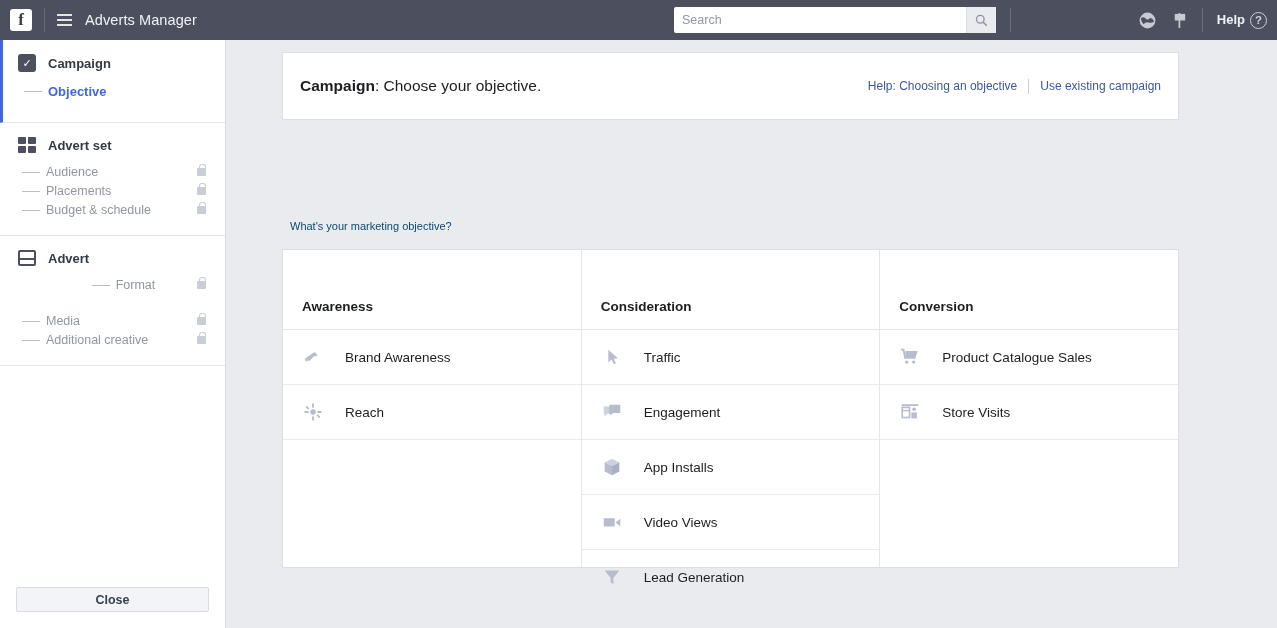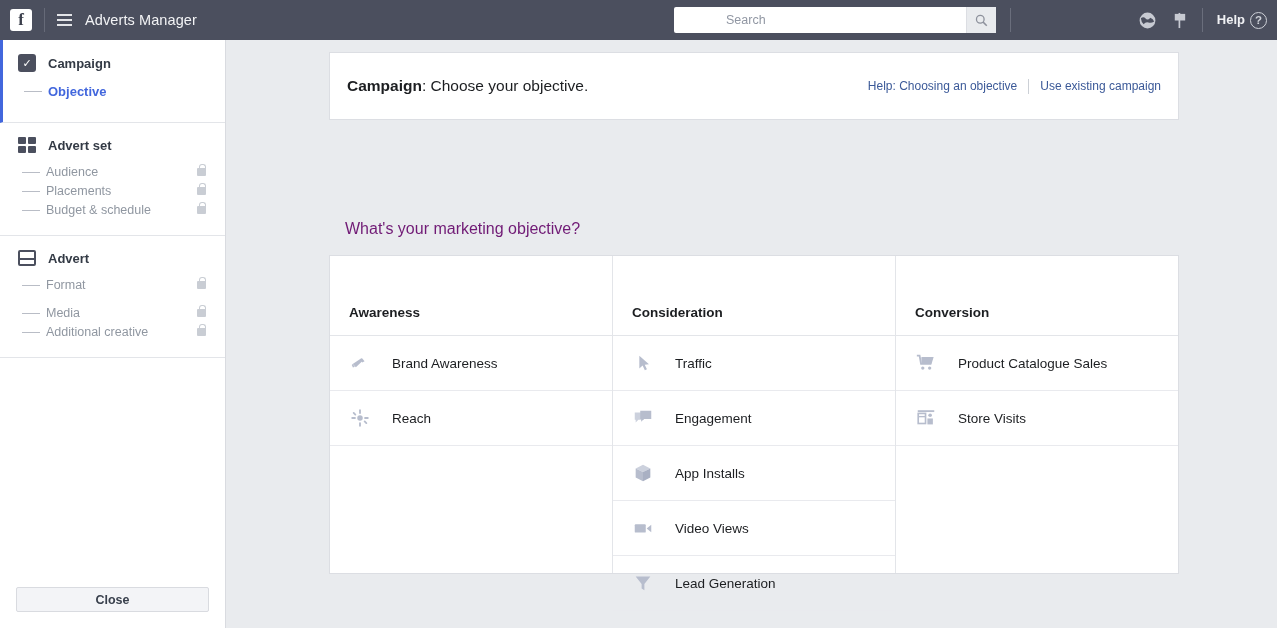--- a/index.html
+++ b/index.html
@@ -39,21 +39,20 @@
   }
   .search-wrap {
     position: absolute; left: 674px; top: 7px;
     width: 322px; height: 26px;
     display: flex; background: #fff; border-radius: 2px;
   }
   .search-input {
     flex: 1; border: none; outline: none; background: transparent;
     padding: 0 8px; font-size: 12.5px; color: #4b4f5e;
     font-family: "Liberation Sans", sans-serif;
-    margin-left: 44px;
   }
   .search-input::placeholder { color: #9197a3; }
   .search-btn {
     width: 30px; background: #e9ebee; border: none;
     display: flex; align-items: center; justify-content: center;
     border-left: 1px solid #dcdee3; cursor: pointer;
   }
   .vsep { width: 1px; height: 24px; background: #6a6e7c; }
   .top-right {
     position: absolute; right: 10px; top: 0; height: 40px;
@@ -137,37 +136,37 @@
   .close-btn {
     width: 100%; height: 25px; background: #f3f4f7;
     border: 1px solid #d9dbe0; border-radius: 2px;
     font-size: 12.5px; font-weight: bold; color: #39404d;
     cursor: pointer; font-family: "Liberation Sans", sans-serif;
   }
 
   
   .main {
     flex: 1; background: #e9ebee;
-    padding: 12px 98px 0 103px;
+    padding: 12px 98px 0 56px;
     overflow: hidden;
   }
   .campaign-bar {
     background: #fff; border: 1px solid #dcdee3;
     height: 68px; display: flex; align-items: center;
     padding: 0 17px; justify-content: space-between;
   }
   .campaign-text { font-size: 15.5px; color: #1c1e21; }
   .campaign-text b { font-weight: bold; }
   .bar-links { display: flex; align-items: center; gap: 11px; font-size: 12px; }
   .bar-links a { color: #3b5998; text-decoration: none; cursor: pointer; }
   .link-div { width: 1px; height: 15px; background: #ccd0d6; }
 
   .section-title {
-    font-size: 16px; color: #701a75;
-    margin: 100px 0 17px 16px;
+    font-size: 11px; color: #0c4a6e;
+    margin: 100px 0 17px 8px;
   }
   .obj-table {
     background: #fff; border: 1px solid #dcdee3;
     display: flex; height: 319px;
   }
   .obj-col { flex: 1; border-right: 1px solid #e3e5e9; }
   .obj-col:last-child { border-right: none; }
   .col-head {
     height: 46px; display: flex; align-items: center;
     padding-left: 19px; font-size: 13.5px; font-weight: bold; color: #1c1e21;
@@ -273,21 +272,21 @@
         </div>
       </div>
     </div>
 
     <div class="side-block">
       <div class="block-head">
         <div class="icon-advert"></div>
         <div class="block-title">Advert</div>
       </div>
       <div class="sub-list">
-        <div class="sub-item" style="height:18px;margin-bottom:10px;">
+        <div class="sub-item" style="height:18px;margin-bottom:18px;justify-content:center;">
           <span class="tree-line"></span>
           <span class="sub-label">Format</span>
           <span class="lock"></span>
         </div>
         <div class="sub-item" style="height:18px;margin-bottom:1px;">
           <span class="tree-line"></span>
           <span class="sub-label">Media</span>
           <span class="lock"></span>
         </div>
         <div class="sub-item" style="height:18px;">

